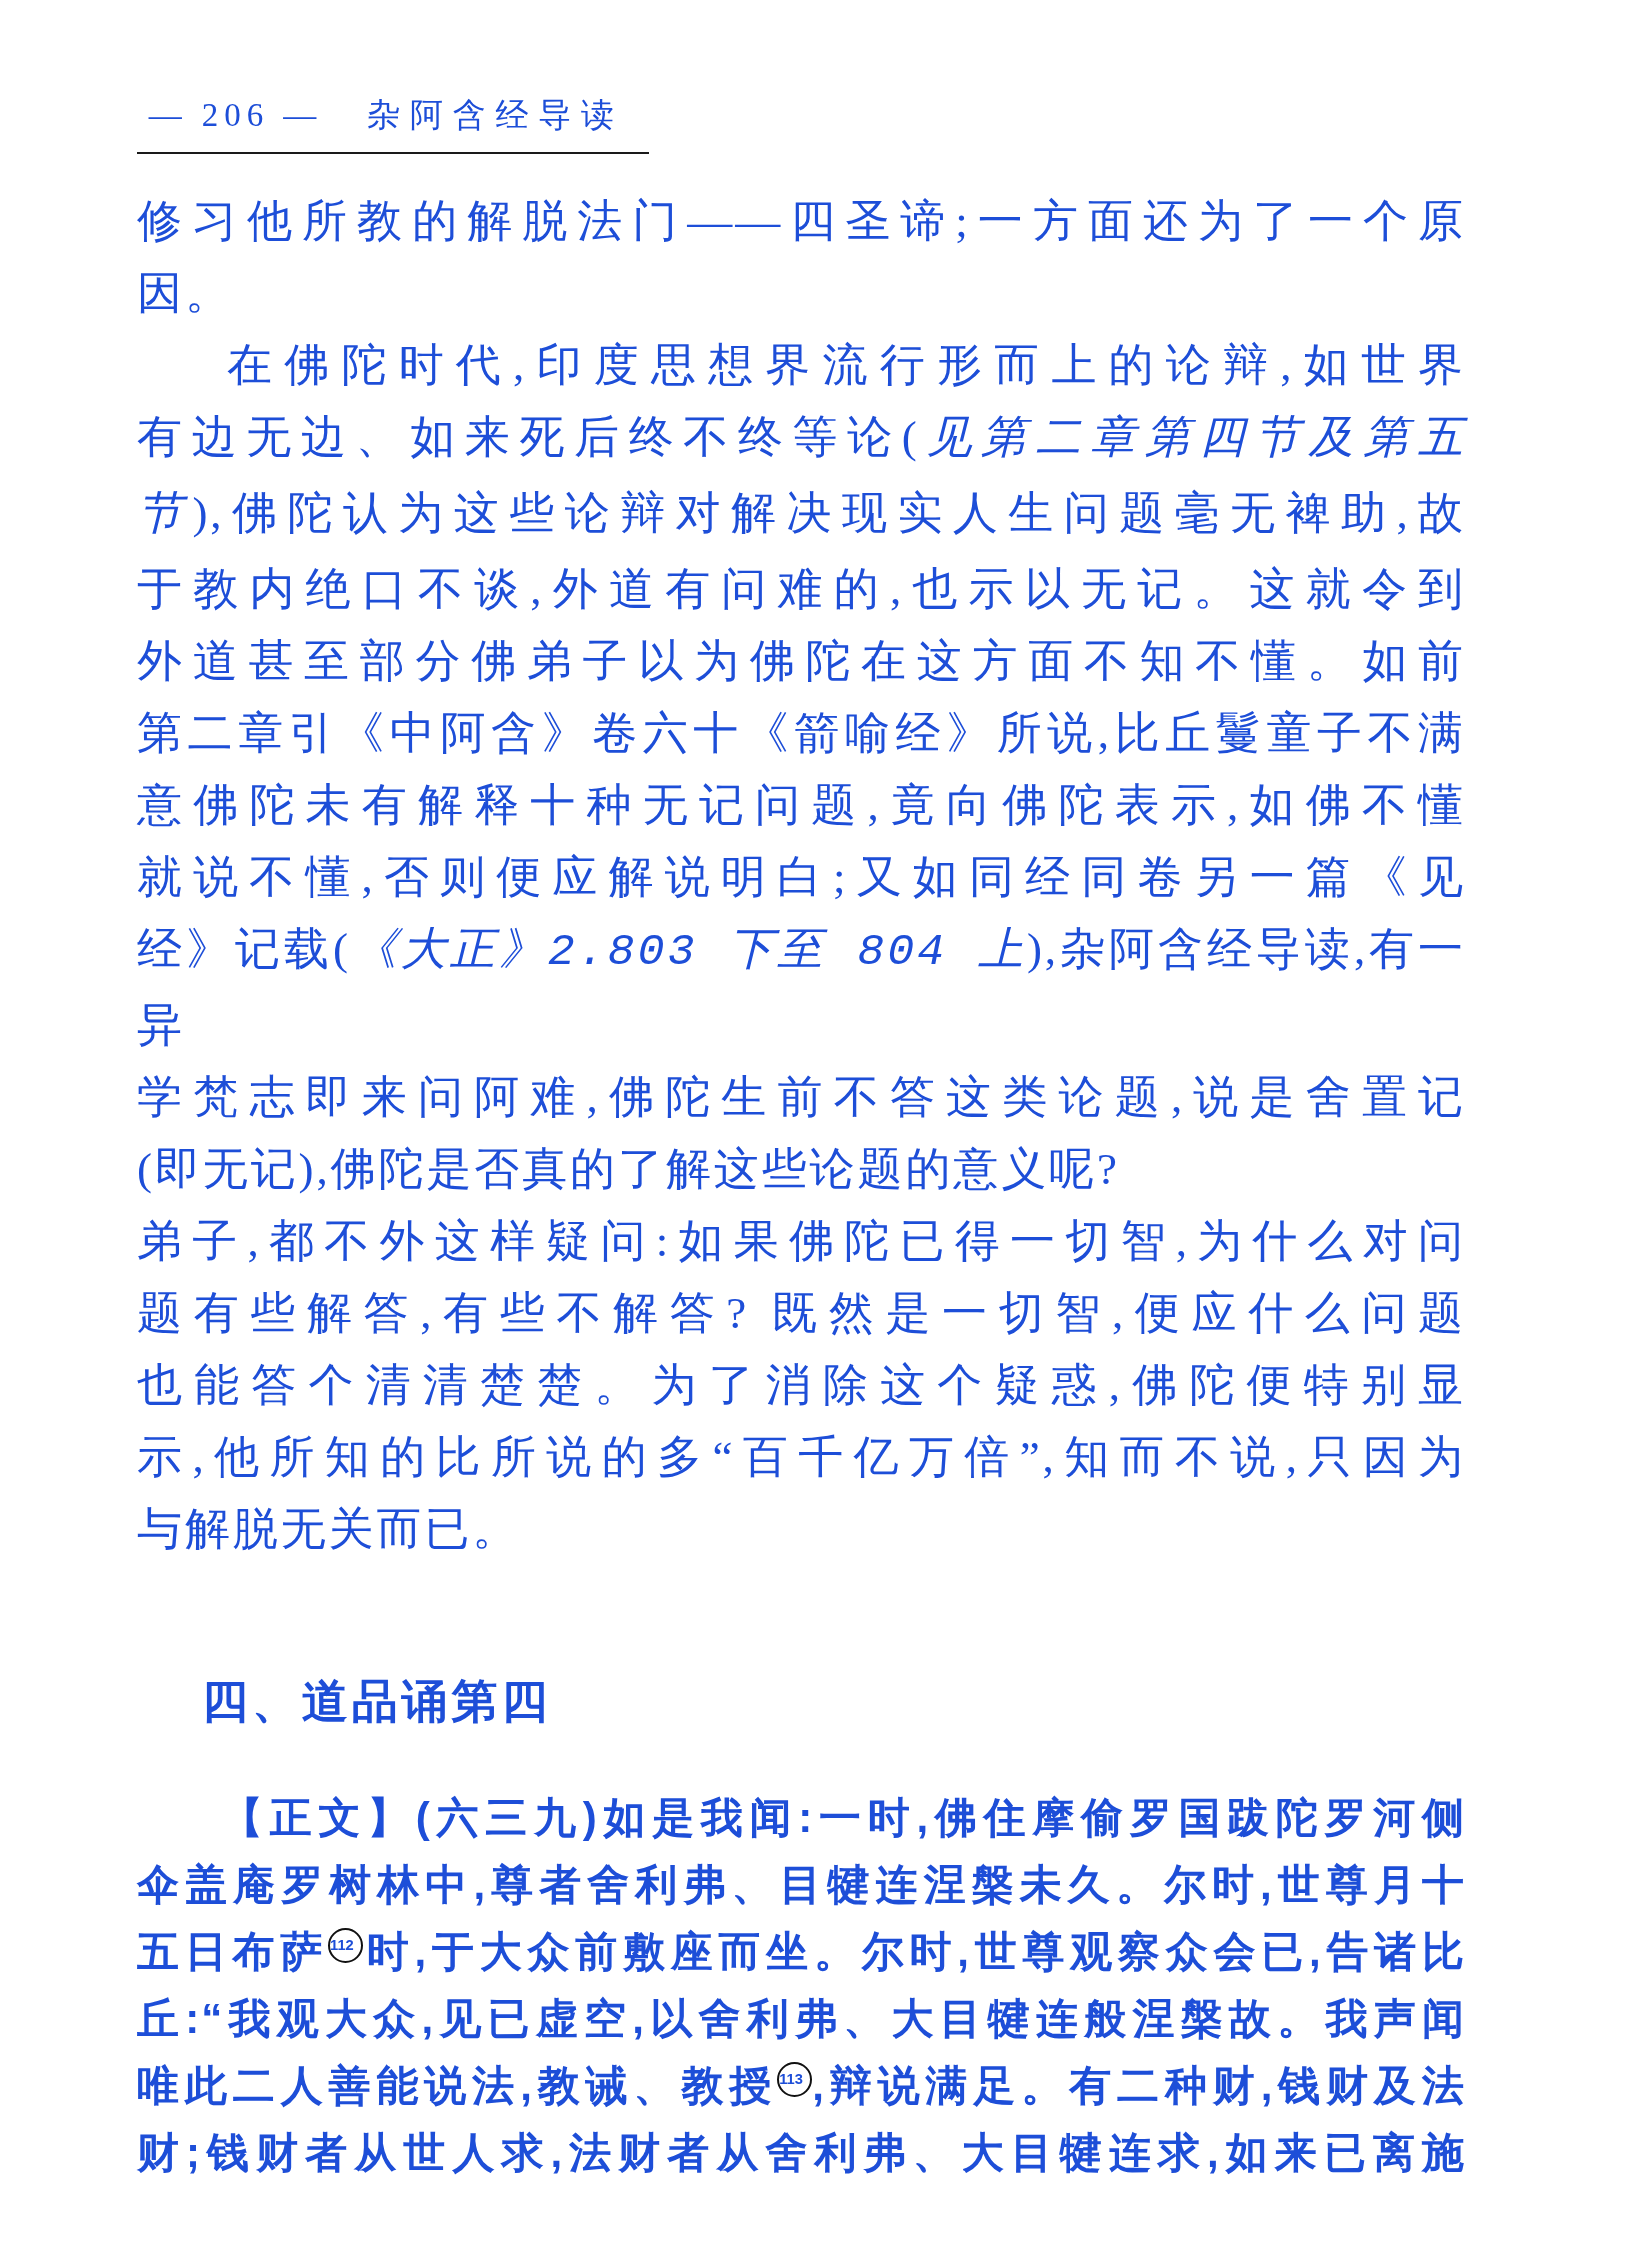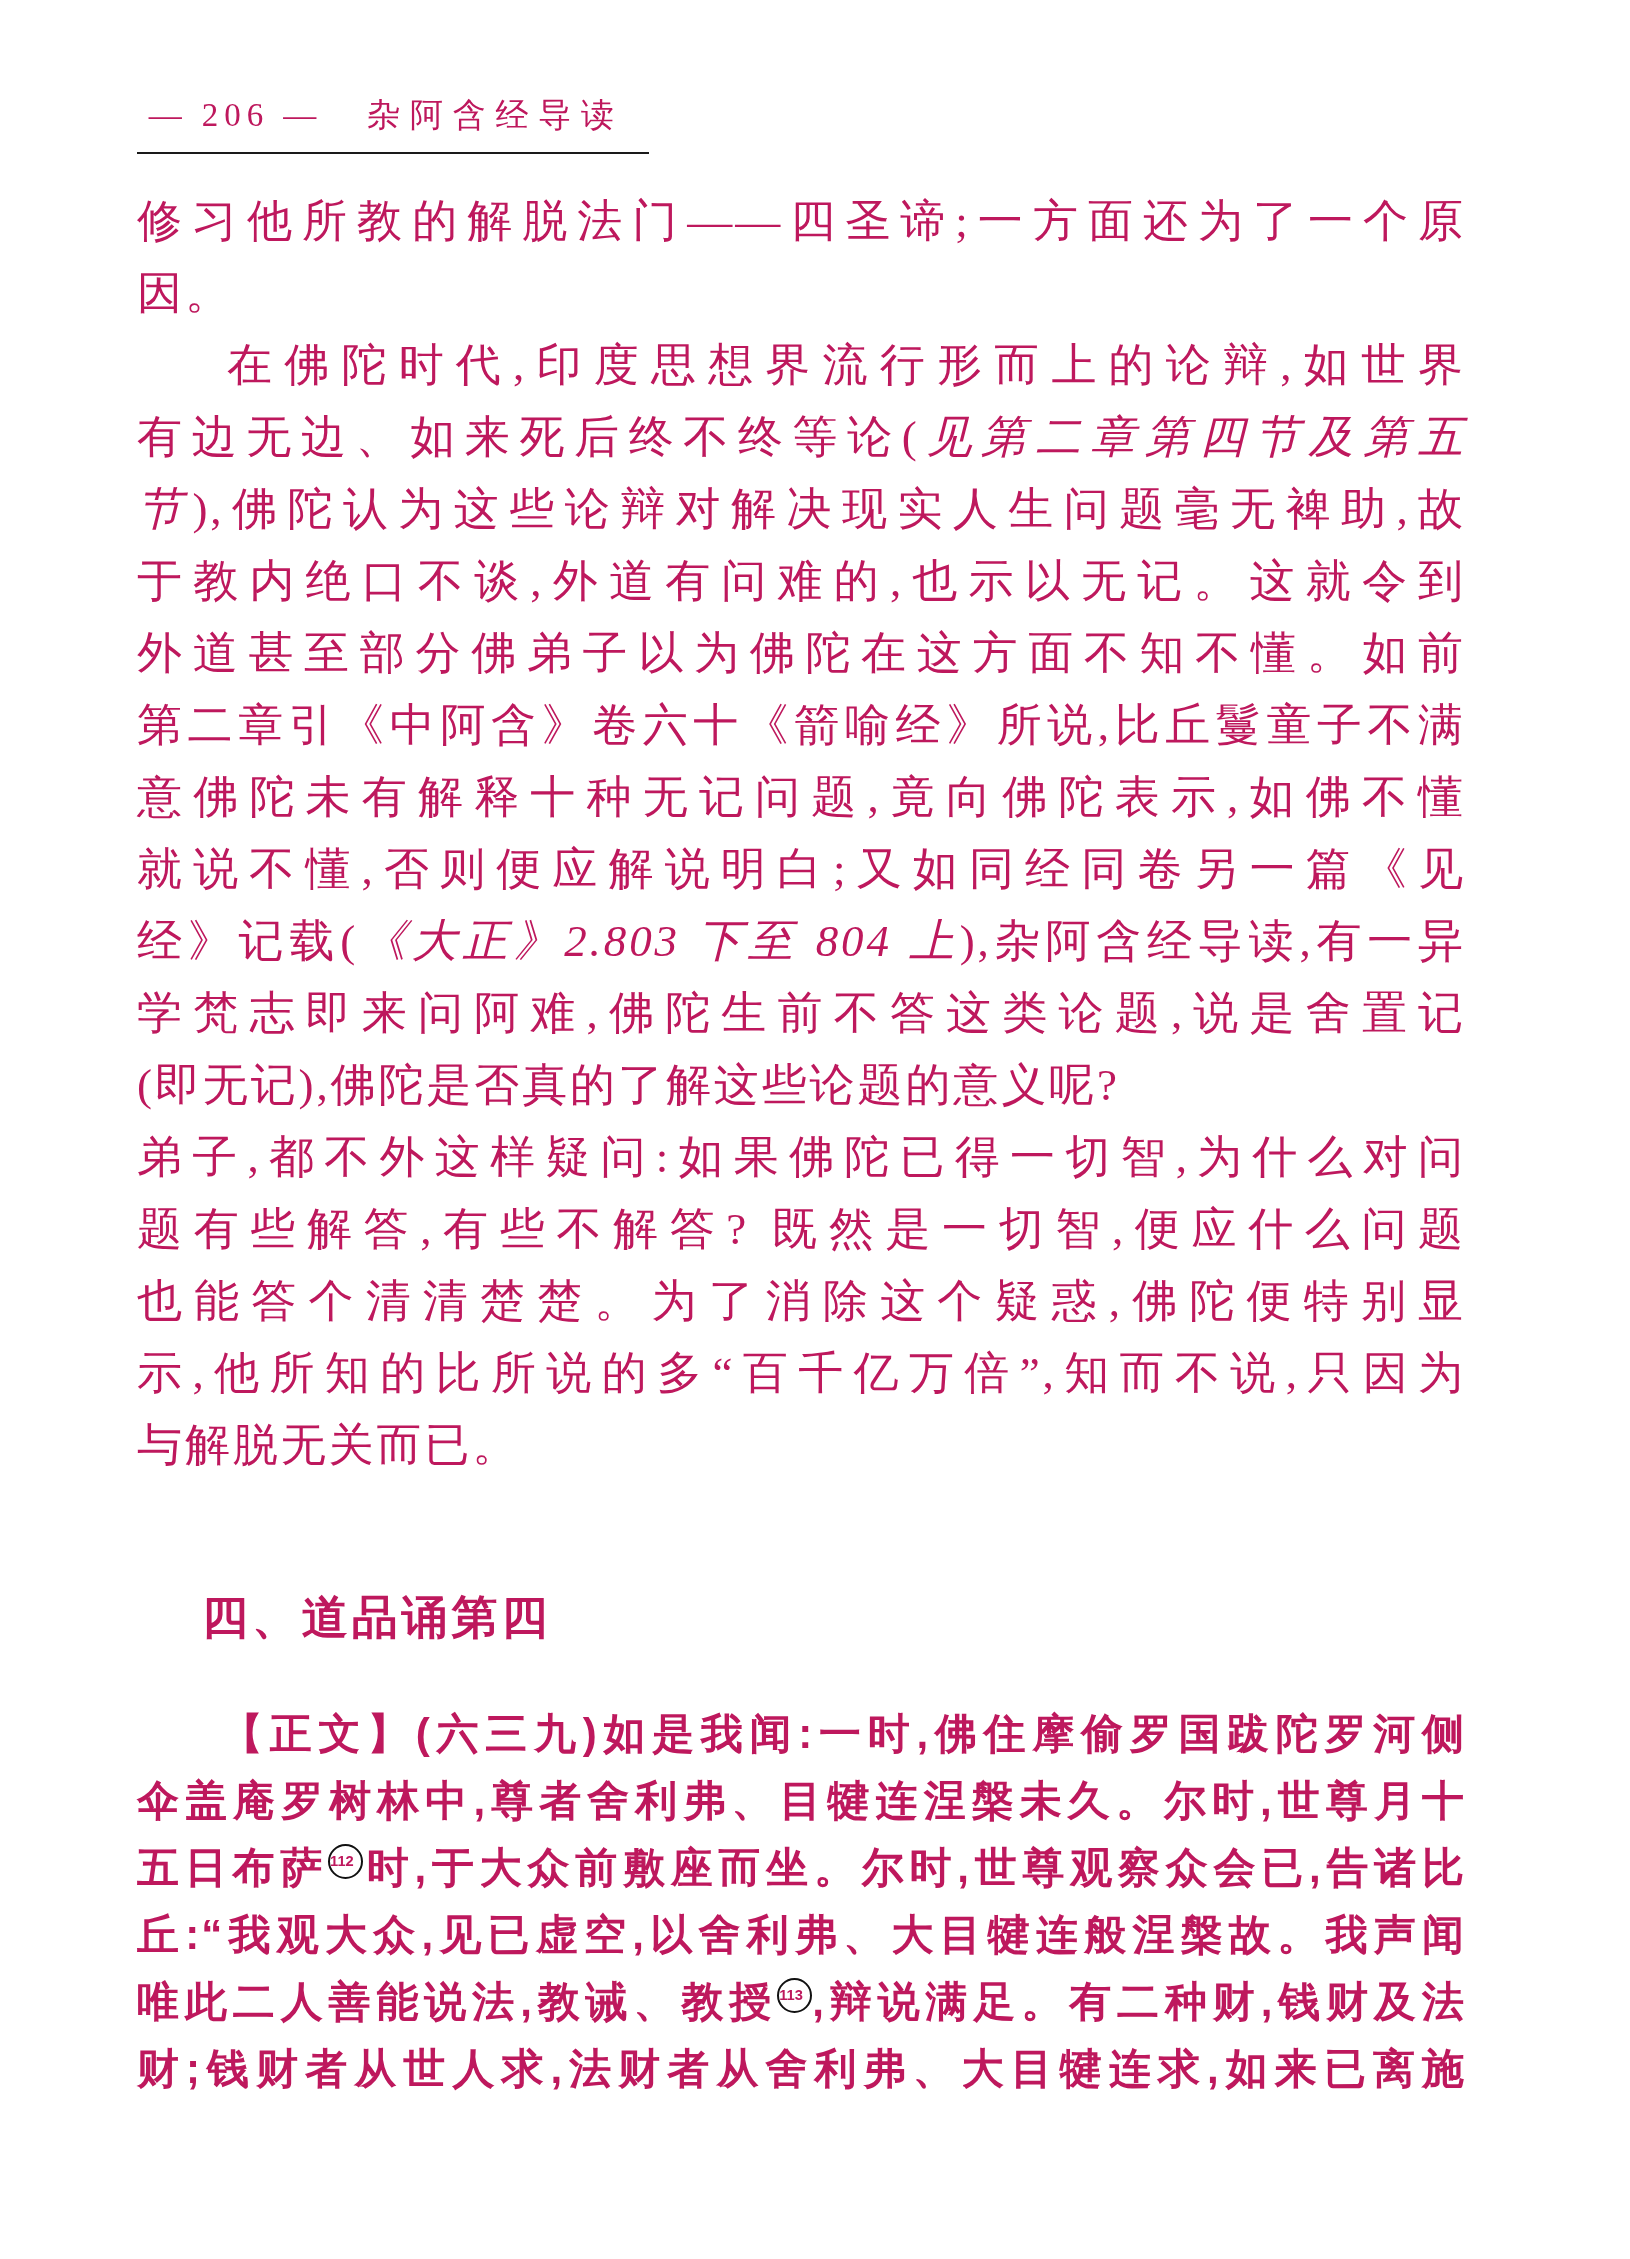--- a/index.html
+++ b/index.html
@@ -2,21 +2,21 @@
 <html><head>
 <meta charset="utf-8">
 <style>
   html, body { margin: 0; padding: 0; background: #e8e8e8; }
   .page {
     position: relative;
     width: 1631px;
     height: 2259px;
     margin: 0 auto;
     background: #ffffff;
-    color: #be185d;
+    color: #1d4ed8;
     box-sizing: border-box;
     padding: 93px 165px 0 137px;
     overflow: hidden;
     font-family: "Liberation Serif", serif;
   }
   
   .page-header {
     display: inline-block;
     border-bottom: 2.9px solid #1a1a1a;
     padding: 0 25.5px 13.7px 11.8px;
@@ -33,21 +33,21 @@
     line-height: 72px;
     letter-spacing: 2.9px;
   }
   .text-line { white-space: nowrap; }
   .text-line.just {
     text-align: justify;
     text-align-last: justify;
     white-space: normal;
   }
   .text-line.ind { text-indent: 2em; }
-  .kai { font-style: italic; }
+  .kai { font-style: italic; font-family: Liberation Mono, monospace; }
   
   .section-heading {
     margin: 106px 0 0 65px;
     font-size: 46px;
     font-weight: bold;
     letter-spacing: 3.9px;
     font-family: "Liberation Sans", sans-serif;
   }
   
   .scripture {

